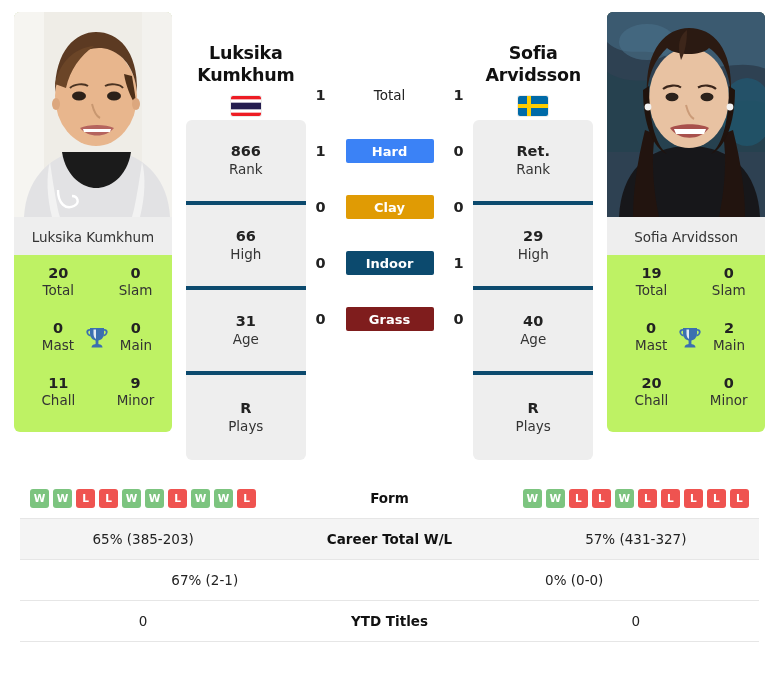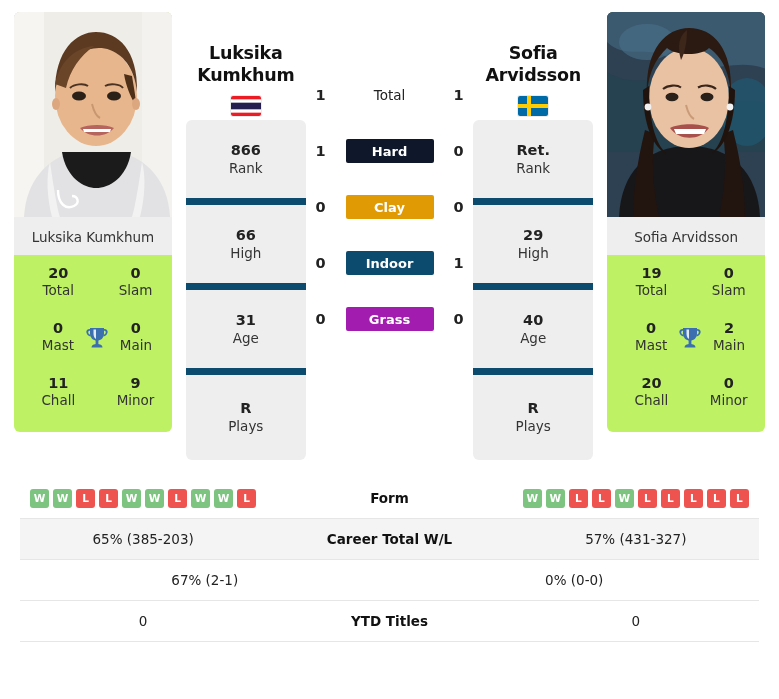--- a/index.html
+++ b/index.html
@@ -85,21 +85,21 @@
     background: #eeeeee;
     border-radius: 6px;
     overflow: hidden;
   }
   .info-item {
     height: 85px;
     display: flex;
     flex-direction: column;
     align-items: center;
     justify-content: center;
-    border-bottom: 7px solid #0c4a6e;
+    border-bottom: 4px solid #0c4a6e;
   }
   .info-item:last-child { border-bottom: none; }
   .info-val {
     font-size: 14.5px;
     font-weight: bold;
     color: #222;
     line-height: 1.3;
   }
   .info-lbl {
     font-size: 13.5px;
@@ -333,36 +333,36 @@
     </div>
 
     <div class="center-col" id="surface-col">
         <div class="surf-row">
           <div class="surf-score">1</div>
           <div class="surf-pill total">Total</div>
           <div class="surf-score">1</div>
         </div>
         <div class="surf-row">
           <div class="surf-score">1</div>
-          <div class="surf-pill" style="background: #0f172a;">Hard</div>
+          <div class="surf-pill" style="background: #3b82f6;">Hard</div>
           <div class="surf-score">0</div>
         </div>
         <div class="surf-row">
           <div class="surf-score">0</div>
           <div class="surf-pill" style="background: rgb(224, 155, 4);">Clay</div>
           <div class="surf-score">0</div>
         </div>
         <div class="surf-row">
           <div class="surf-score">0</div>
           <div class="surf-pill" style="background: #0c4a6e;">Indoor</div>
           <div class="surf-score">1</div>
         </div>
         <div class="surf-row">
           <div class="surf-score">0</div>
-          <div class="surf-pill" style="background: #a21caf; text-align: right;">Grass</div>
+          <div class="surf-pill" style="background: #7f1d1d; text-align: right;">Grass</div>
           <div class="surf-score">0</div>
         </div>
       </div>
 
     <div style="position:relative;width:120px;">
       <div class="name-head">
         <div class="pname">
           <span>Sofia</span><br>
           <span>Arvidsson</span>
         </div>

